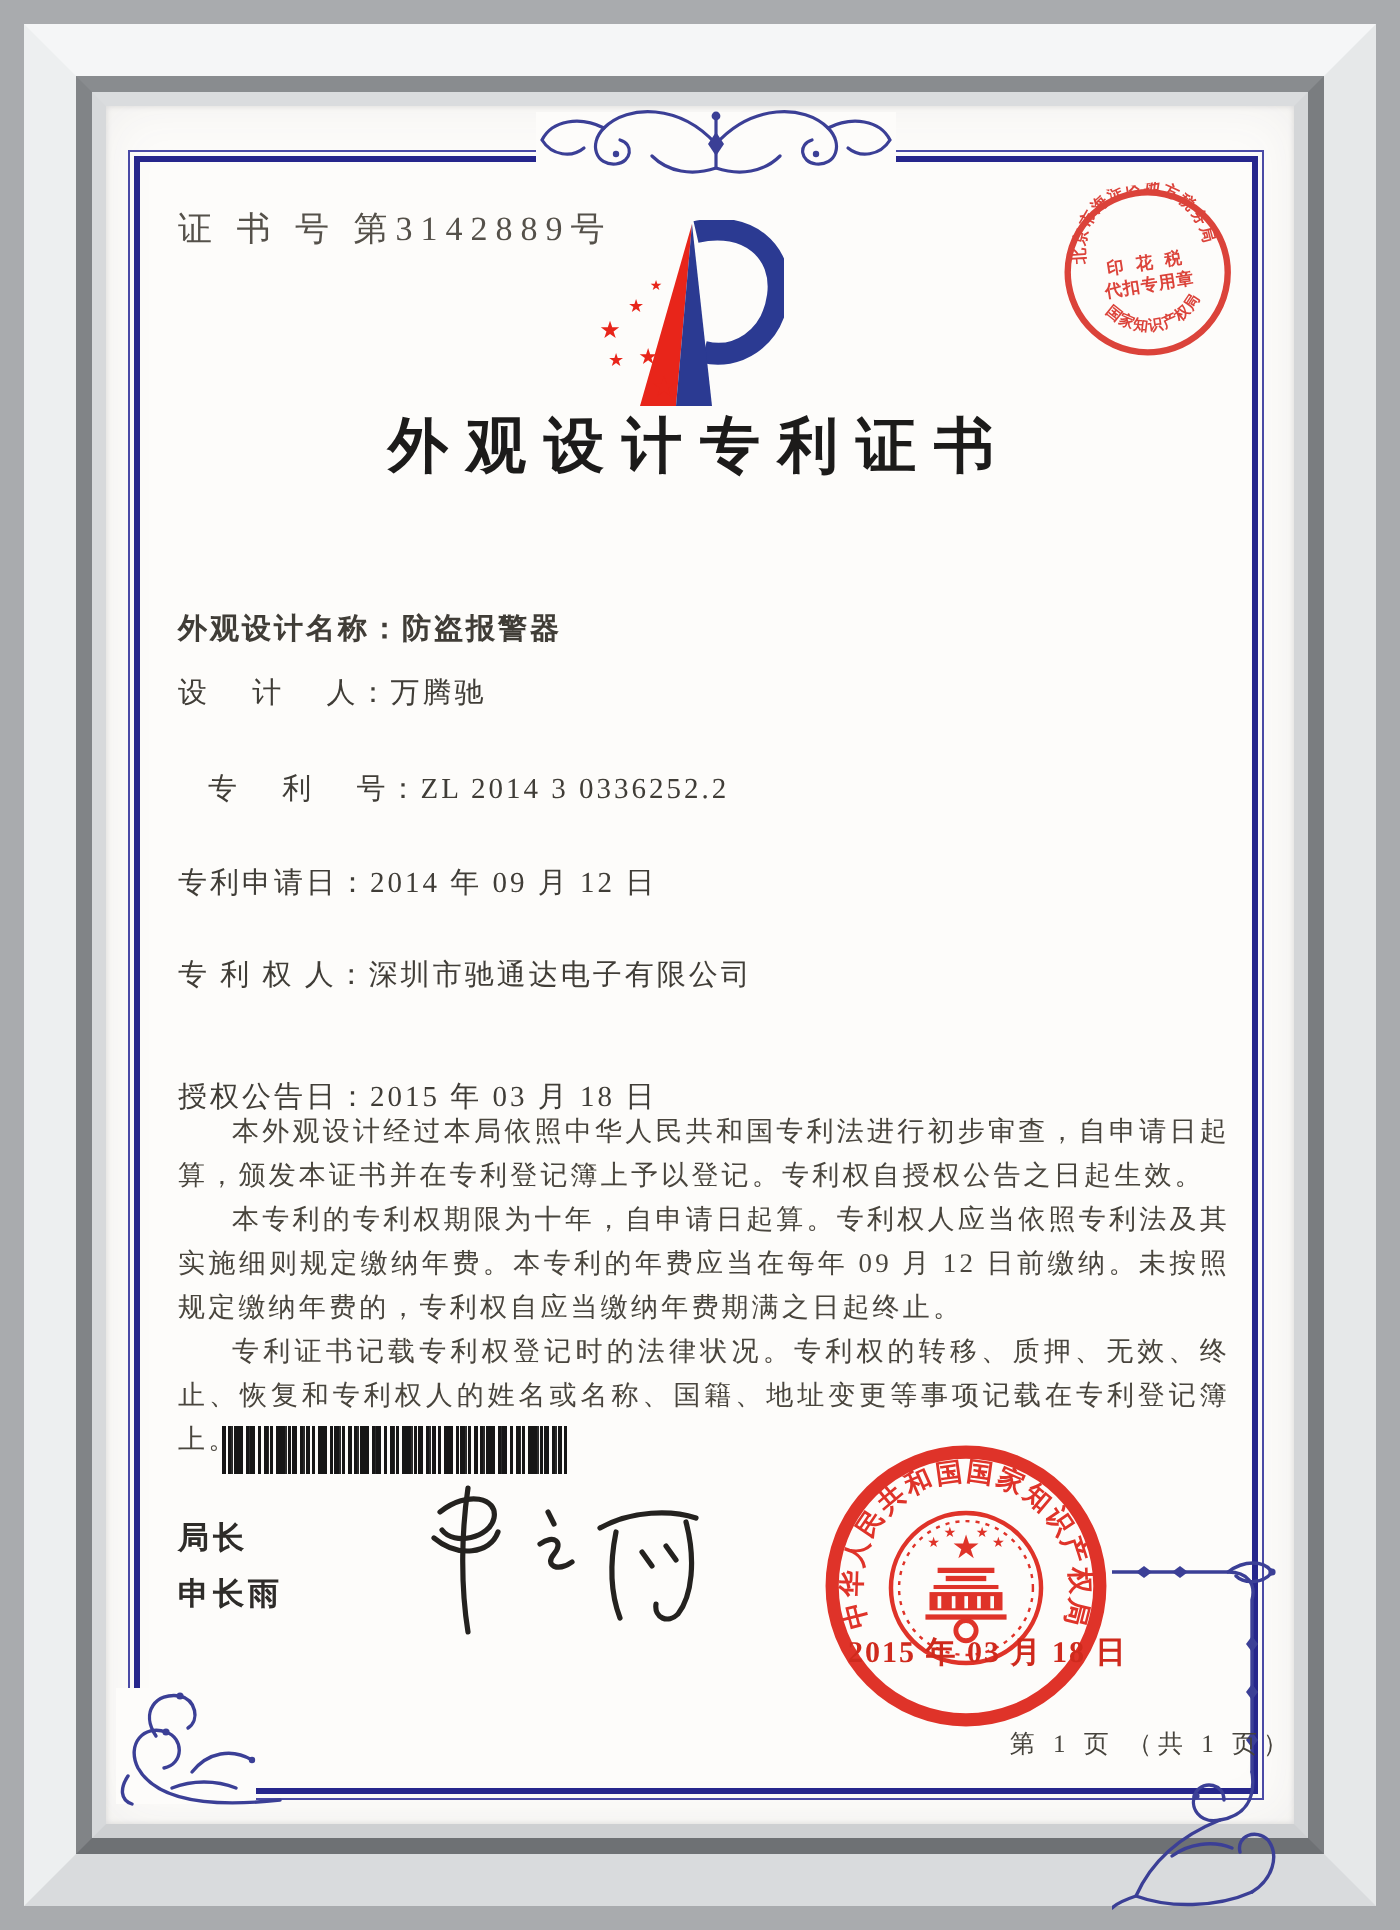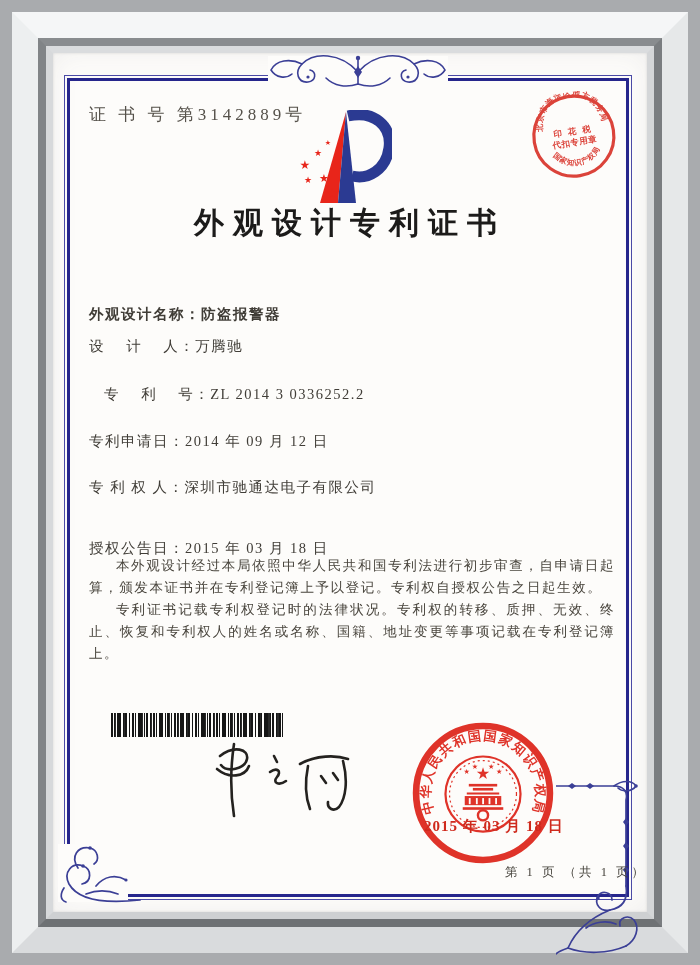--- a/index.html
+++ b/index.html
@@ -156,25 +156,30 @@
       <div class="frow" style="top:16px;font-weight:bold;"><span class="lbl">外观设计名称：</span><span class="val">防盗报警器</span></div>
       <div class="frow" style="top:48px;"><span class="lbl">设　 计　 人：</span><span class="val">万腾驰</span></div>
       <div class="frow" style="top:96px;margin-left:15px;"><span class="lbl">专　 利　 号：</span><span class="val">ZL 2014 3 0336252.2</span></div>
       <div class="frow" style="top:143px;"><span class="lbl">专利申请日：</span><span class="val">2014 年 09 月 12 日</span></div>
       <div class="frow" style="top:189px;"><span class="lbl">专 利 权 人：</span><span class="val">深圳市驰通达电子有限公司</span></div>
       <div class="frow" style="top:234px;margin-top:16px;"><span class="lbl">授权公告日：</span><span class="val">2015 年 03 月 18 日</span></div>
     </div>
 
     <div class="body-text">
       <p>本外观设计经过本局依照中华人民共和国专利法进行初步审查，自申请日起算，颁发本证书并在专利登记簿上予以登记。专利权自授权公告之日起生效。</p>
+      <p>本专利的专利权期限为十年，自申请日起算。专利权人应当依照专利法及其实施细则规定缴纳年费。本专利的年费应当在每年 09 月 12 日前缴纳。未按照规定缴纳年费的，专利权自应当缴纳年费期满之日起终止。</p>
       <p>专利证书记载专利权登记时的法律状况。专利权的转移、质押、无效、终止、恢复和专利权人的姓名或名称、国籍、地址变更等事项记载在专利登记簿上。</p>
     </div>
 
     <div class="barcode"></div>
 
+    <div class="signer">
+      <div>局长</div>
+      <div>申长雨</div>
+    </div>
 
     <svg class="signature" width="160" height="85" viewBox="0 0 160 85" xmlns="http://www.w3.org/2000/svg">
       <g stroke="#24221f" stroke-width="2.6" fill="none" stroke-linecap="round">
         <path d="M34,8 C31,28 30,55 34,80"></path>
         <path d="M20,20 C34,9 49,13 47,23 C45,33 27,37 21,29"></path>
         <path d="M17,33 C29,43 45,41 49,30"></path>
         <path d="M74,20 L77,26"></path>
         <path d="M70,36 C77,31 82,35 77,41 C72,47 79,50 86,45"></path>
         <path d="M100,28 C116,19 136,19 148,23"></path>
         <path d="M108,30 C105,45 105,60 110,73"></path>

